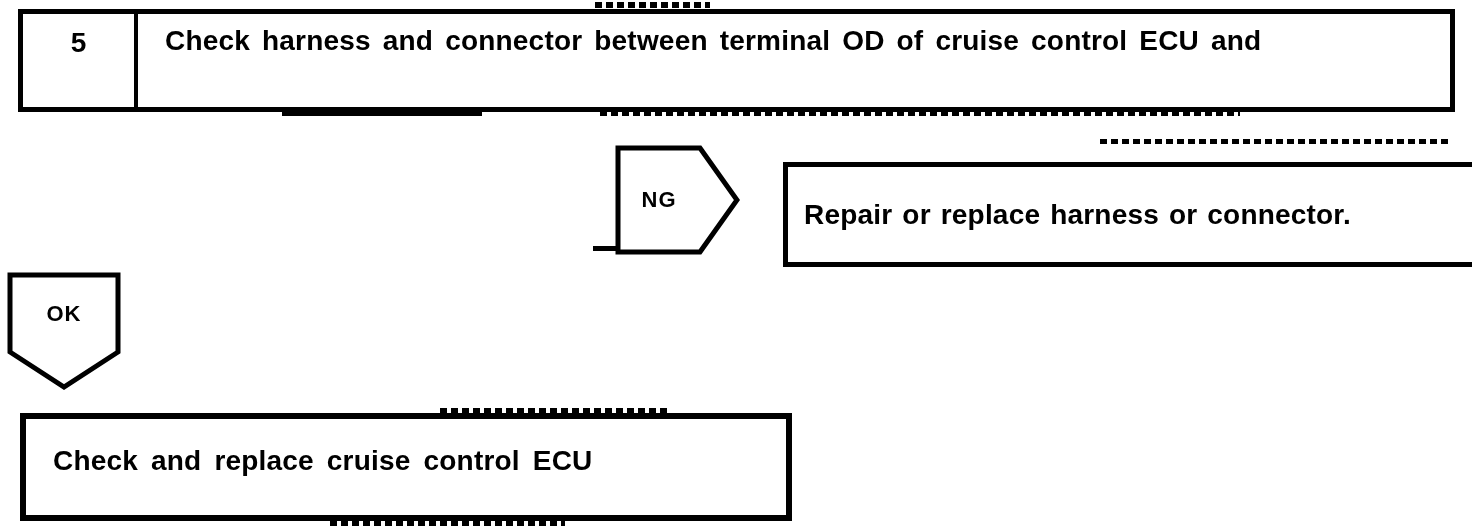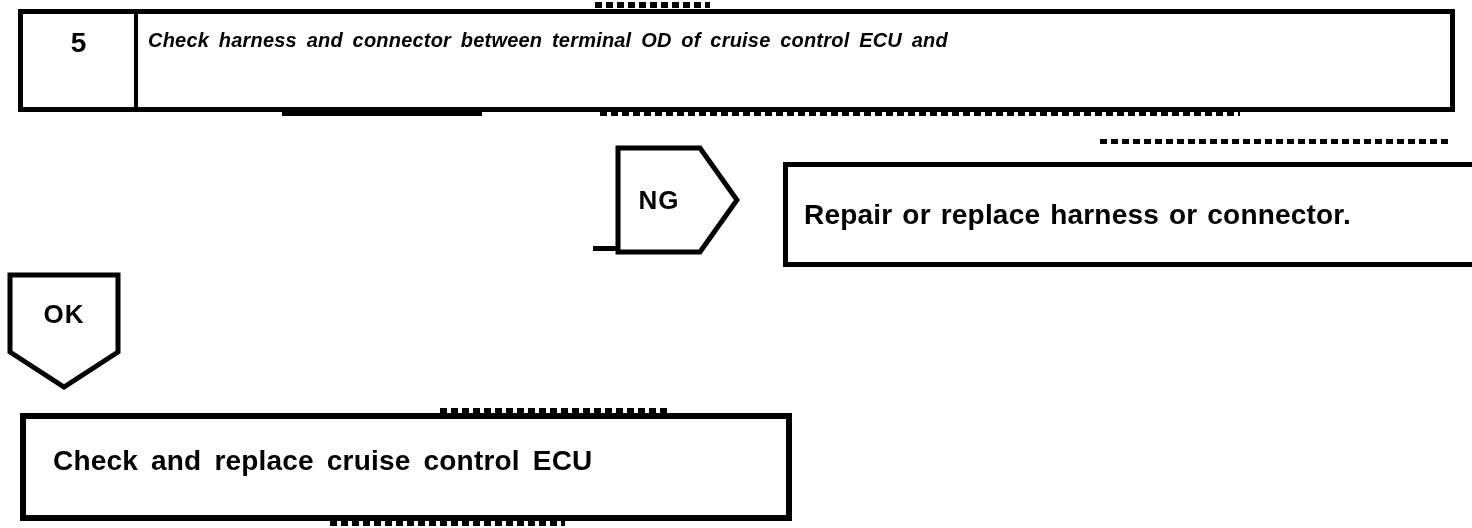--- a/index.html
+++ b/index.html
@@ -29,35 +29,34 @@
     flex: 0 0 115px;
     border-right: 4px solid #000;
     box-sizing: border-box;
     display: flex;
     justify-content: center;
     align-items: flex-start;
     padding-top: 13px;
     font-size: 28px;
   }
   .step-text {
-    padding: 12px 8px 0 10px;
-    font-size: 20px;
+    padding: 12px 8px 0 27px;
+    font-size: 28px;
     line-height: 29px;
     letter-spacing: 0.2px;
     word-spacing: 4px;
     white-space: nowrap;
-    font-style: italic;
   }
 
   
   .connector { position: absolute; }
   .connector svg { display: block; }
   .connector-label {
     position: absolute;
-    font-size: 26px;
+    font-size: 22px;
     display: flex;
     align-items: center;
     justify-content: center;
     letter-spacing: 1px;
     text-align: center;
   }
   .ng-connector { left: 615px; top: 145px; width: 125px; height: 110px; }
   .ng-connector .connector-label { left: 0; top: 0; width: 88px; height: 110px; }
   .ok-connector { left: 7px; top: 272px; width: 106px; height: 118px; }
   .ok-connector .connector-label { left: 0; top: 0; width: 114px; height: 84px; }

